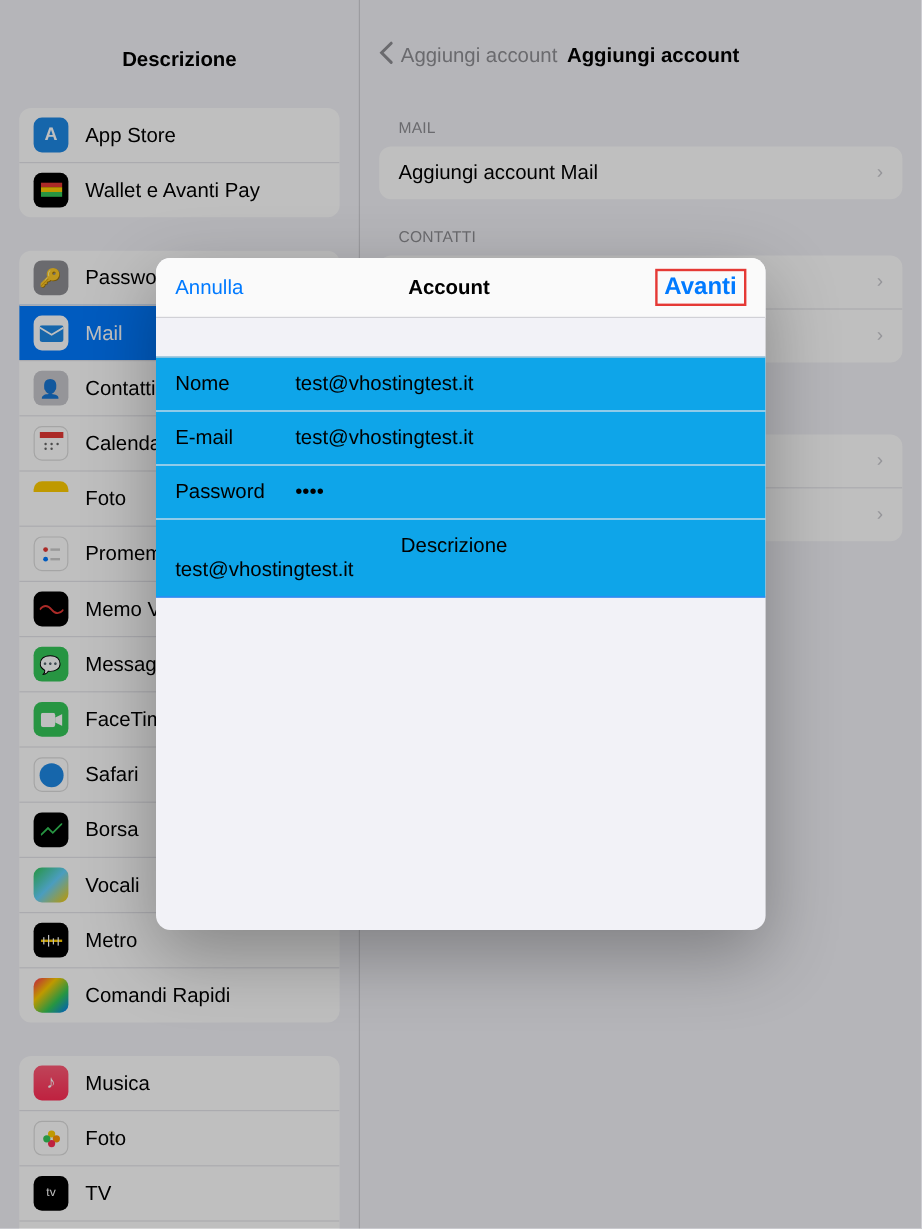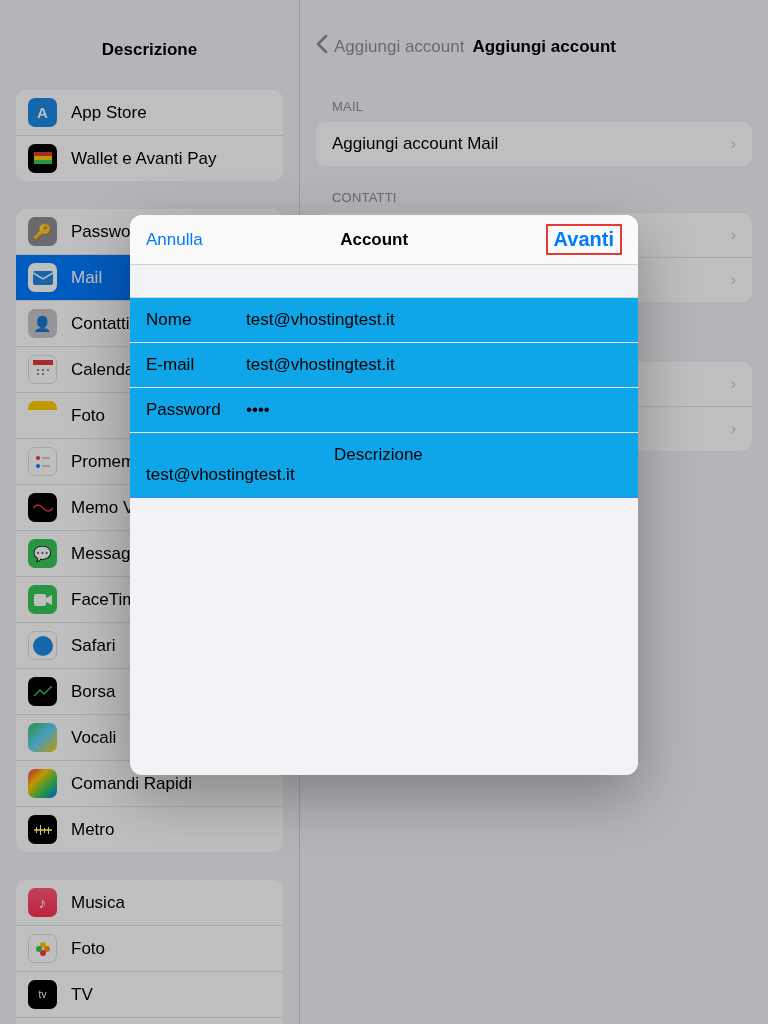--- a/index.html
+++ b/index.html
@@ -283,37 +283,37 @@
             <path d="M0 10 L6 4 L10 8 L18 0" stroke="#34c759" stroke-width="1.5" fill="none"></path>
           </svg>
       </div>
       <span>Borsa</span>
     </div>
     <div class="sidebar-item">
       <div class="icon-box" style="background:linear-gradient(135deg,#34c759,#64d2ff,#ffcc00)"></div>
       <span>Vocali</span>
     </div>
     <div class="sidebar-item">
-      <div class="icon-box" style="background:linear-gradient(135deg,#ff2d55,#ffcc00,#34c759,#007aff)"></div>
-      <span>Comandi Rapidi</span>
-    </div>
-    <div class="sidebar-item">
       <div class="icon-box" style="background:#000">
         <svg width="18" height="10" viewBox="0 0 18 10">
             <rect y="4" width="18" height="2" fill="#ffcc00"></rect>
             <g fill="#fff">
               <rect x="2" y="2" width="1" height="6"></rect>
               <rect x="6" y="0" width="1" height="10"></rect>
               <rect x="10" y="3" width="1" height="5"></rect>
               <rect x="14" y="2" width="1" height="7"></rect>
             </g>
           </svg>
       </div>
       <span>Metro</span>
     </div>
+    <div class="sidebar-item">
+      <div class="icon-box" style="background:linear-gradient(135deg,#ff2d55,#ffcc00,#34c759,#007aff)"></div>
+      <span>Comandi Rapidi</span>
+    </div>
   </div>
 
   <div class="sidebar-group">
     <div class="sidebar-item">
       <div class="icon-box" style="background:linear-gradient(#ff5b77,#ff2d55)">♪</div>
       <span>Musica</span>
     </div>
     <div class="sidebar-item">
       <div class="icon-box" style="background:#fff;border:1px solid #ddd">
         <svg width="20" height="20" viewBox="0 0 20 20">

